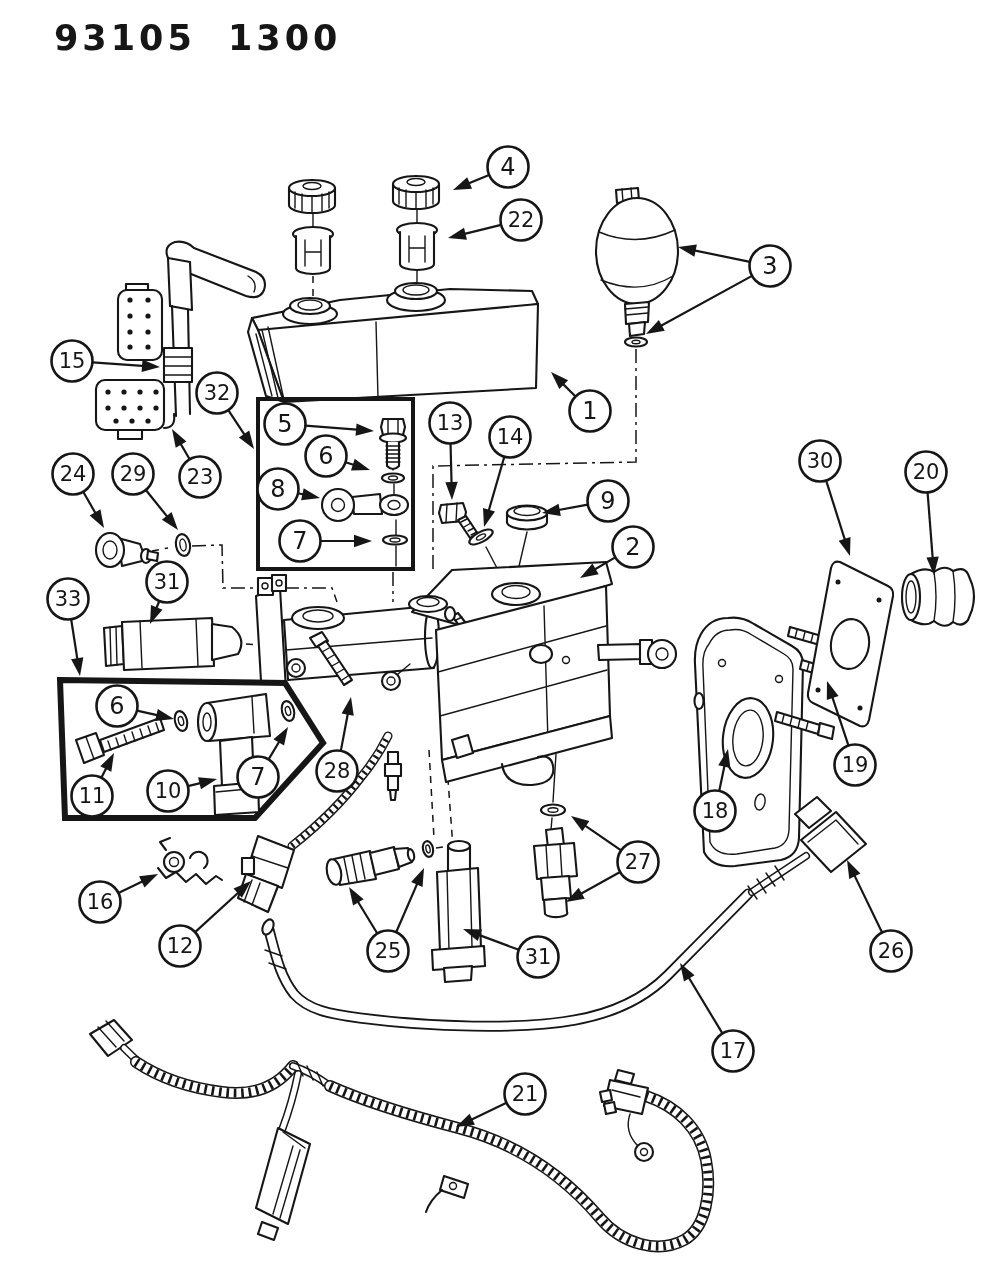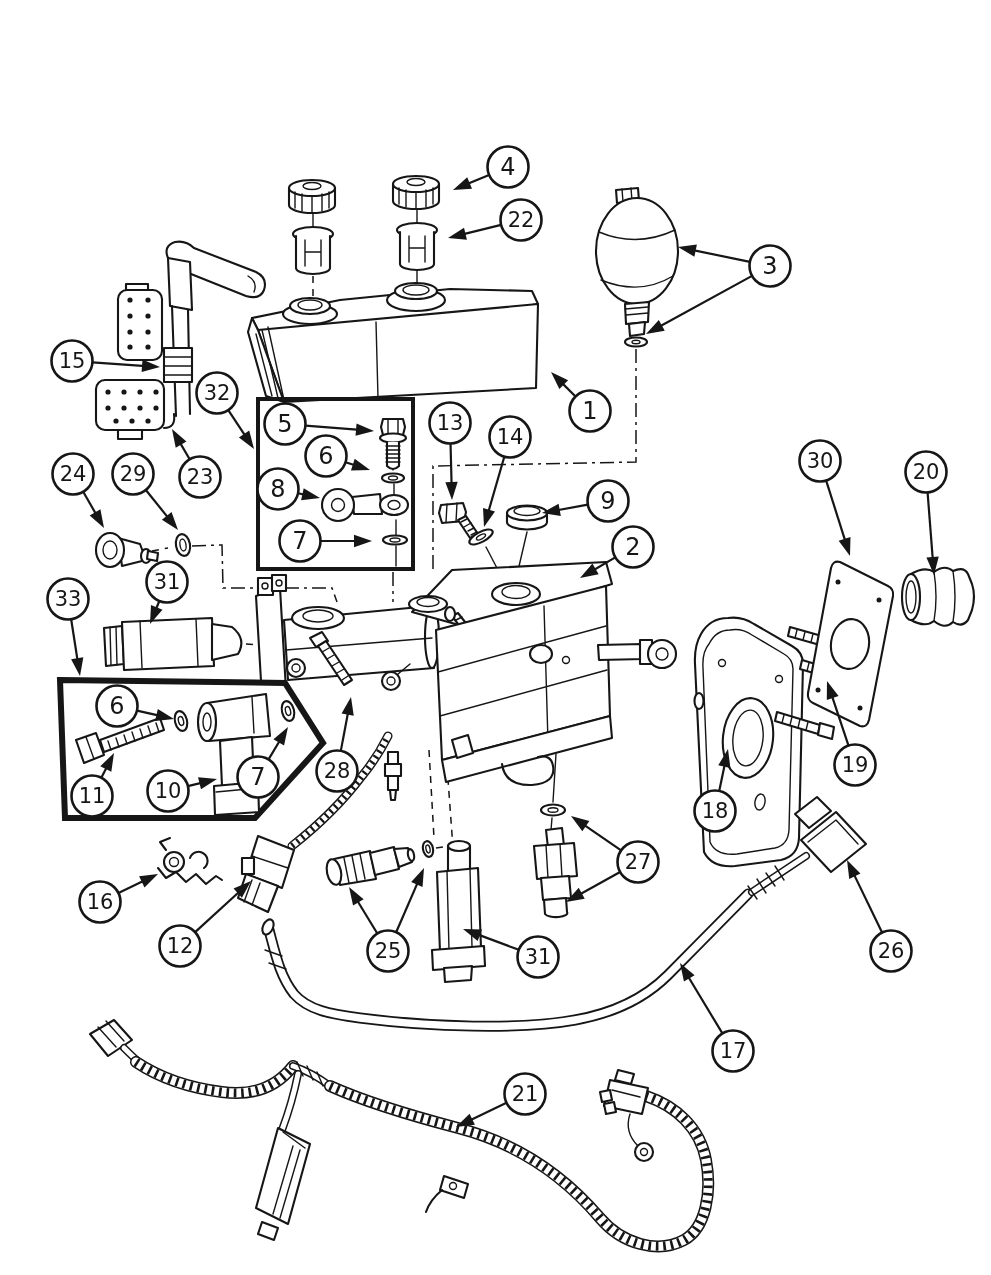--- a/index.html
+++ b/index.html
@@ -26,20 +26,21 @@
   .wireO{fill:none;stroke:#161616;stroke-width:9;stroke-linecap:round;}
   .wireI{fill:none;stroke:#ffffff;stroke-width:6.2;stroke-linecap:round;}
   .wireR{fill:none;stroke:#161616;stroke-width:6.2;stroke-dasharray:2.2 4.2;stroke-linecap:butt;}
   .smtO{fill:none;stroke:#161616;stroke-width:8;stroke-linecap:round;}
   .smtI{fill:none;stroke:#ffffff;stroke-width:5;stroke-linecap:round;}
 </style>
 </head>
 <body>
 
 <div class="canvas">
+  <div class="drawing-number">93105 1300</div>
 
   <svg width="991" height="1275" viewBox="0 0 991 1275">
 
     <g>
       <path class="dashdot" d="M636,349 L636,462 L433,466 L433,570"></path>
       <path class="dashdot" d="M393,572 L393,602"></path>
       <path class="dash" d="M152,551 L168,548"></path>
       <path class="dashdot" d="M192,546 L222,545 L223,588 L332,588 L337,602"></path>
       <path class="dash" d="M246,644 L274,646"></path>
       <path class="dash" d="M436,848 L456,845"></path>

